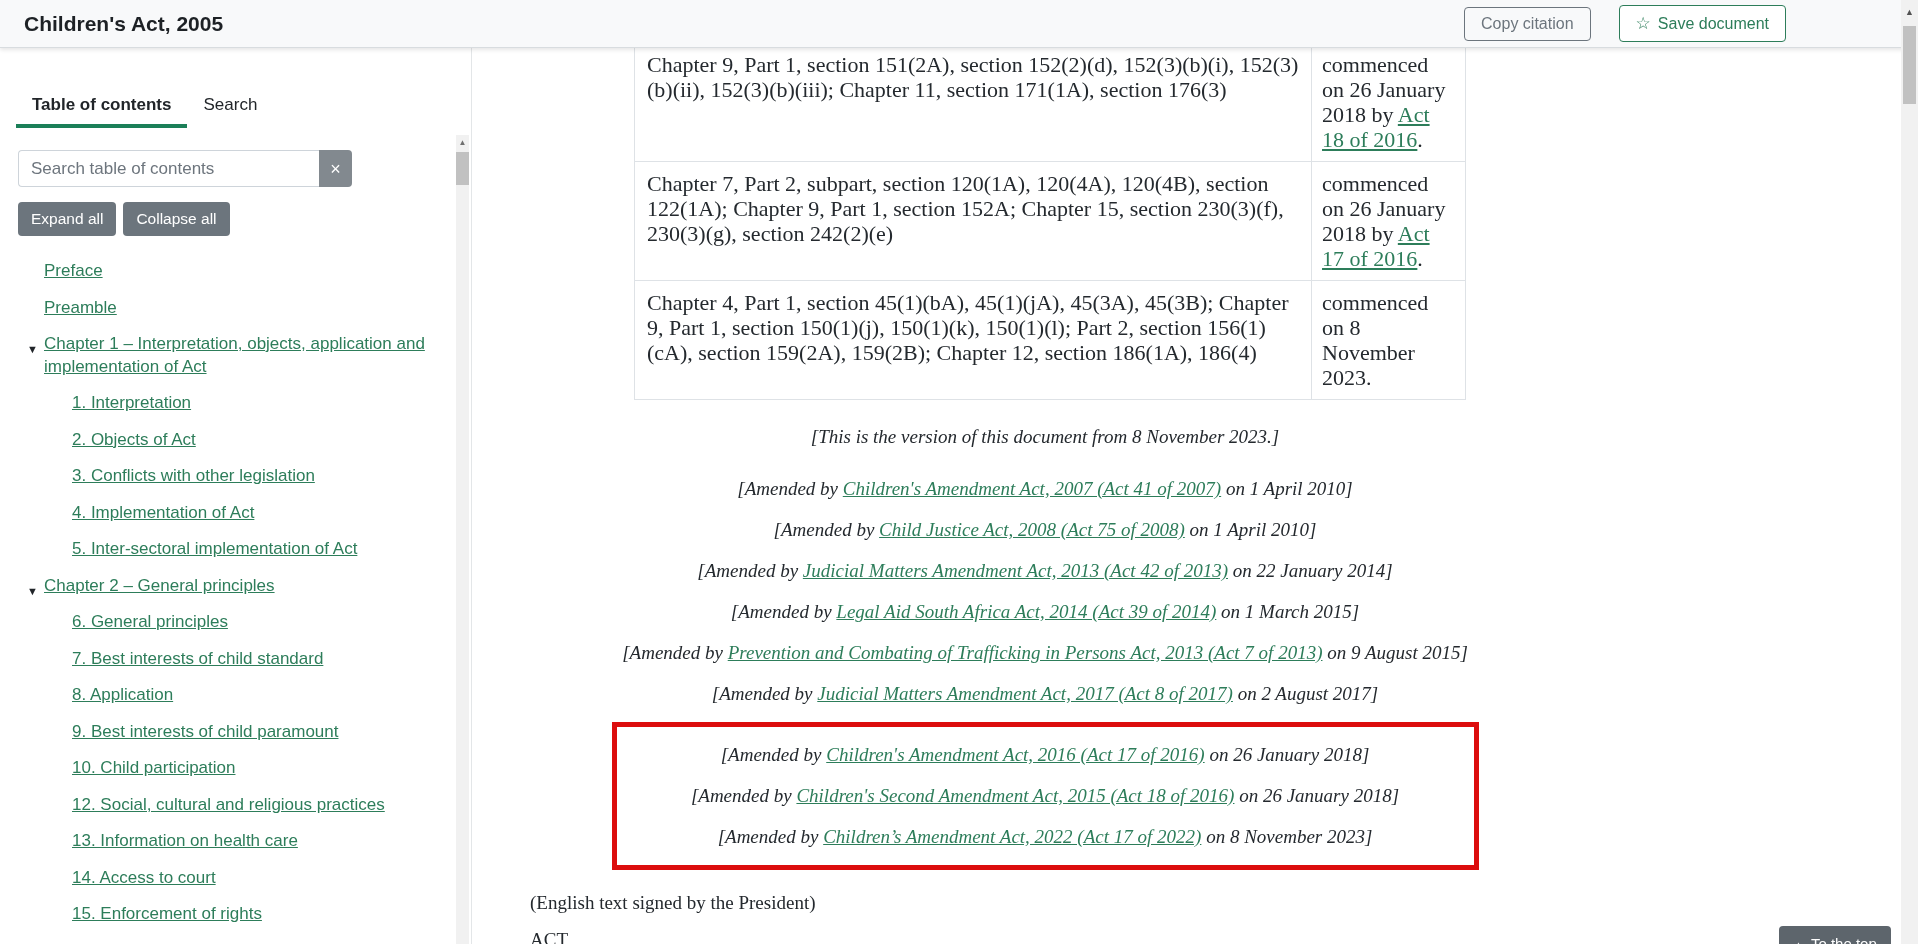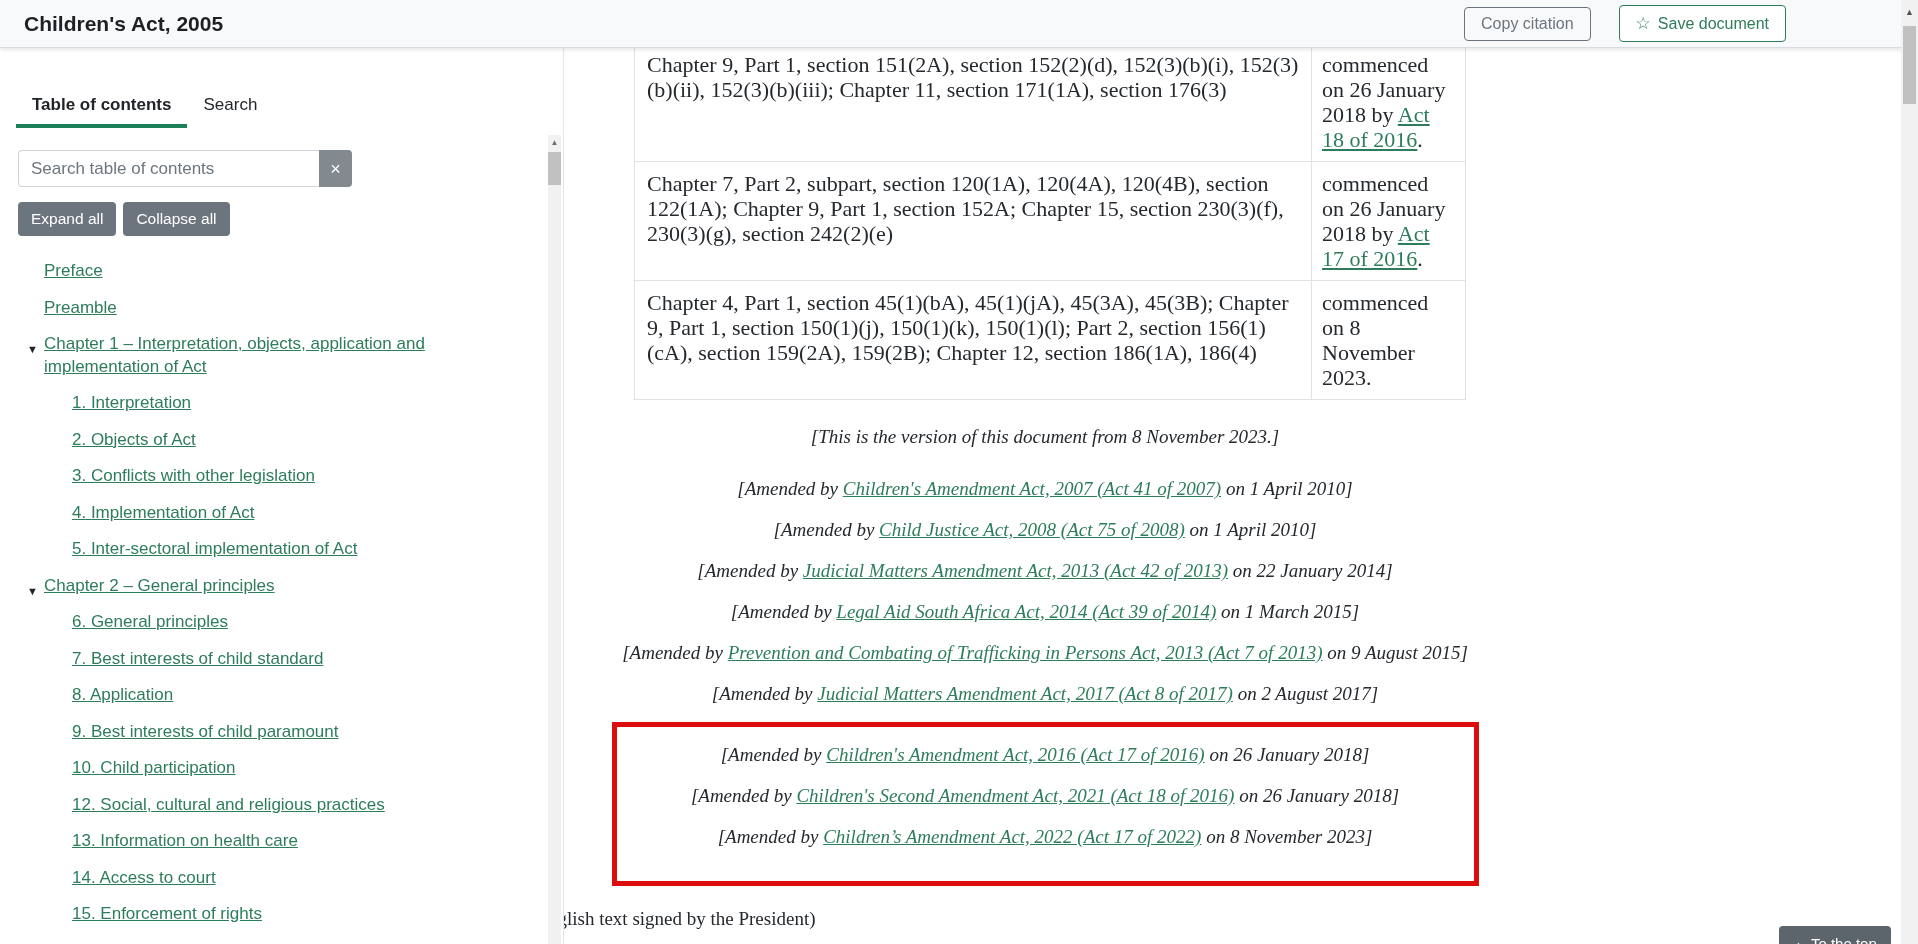--- a/index.html
+++ b/index.html
@@ -18,21 +18,21 @@
     display:flex;align-items:center;justify-content:space-between;padding:0 40px 0 24px;}
   .app-title{font-size:21px;font-weight:bold;color:#1d2125;}
   .header-actions{display:flex;gap:28px;align-items:center;margin-right:92px;}
   .btn{font-family:"Liberation Sans",sans-serif;font-size:16px;border-radius:4px;padding:7px 16px;
     background:transparent;cursor:pointer;white-space:nowrap;}
   .btn-outline-gray{border:1px solid #6c757d;color:#6c757d;}
   .btn-outline-green{border:1px solid var(--accent-green);color:var(--accent-green);background:#fff;}
   .btn-outline-green .star{font-size:17px;margin-right:7px;}
 
   
-  .sidebar{position:absolute;top:48px;left:0;width:564px;height:896px;background:#fff;
+  .sidebar{position:absolute;top:48px;left:0;width:472px;height:896px;background:#fff;
     border-right:1px solid #e3e6e8;z-index:2;}
   .tabs{padding:47px 0 0 16px;display:flex;}
   .tab{font-size:17px;padding:0 16px 9px 16px;color:#212529;cursor:pointer;border-bottom:4px solid transparent;}
   .tab.active{font-weight:bold;border-bottom-color:#1b7f58;}
   .search-row{display:flex;margin:22px 0 0 18px;width:334px;height:37px;}
   .toc-search{flex:1;min-width:0;border:1px solid #ced4da;border-right:none;border-radius:4px 0 0 4px;
     padding:0 12px;font-size:17px;font-family:"Liberation Sans",sans-serif;color:#212529;outline:none;}
   .toc-search::placeholder{color:#6d757d;opacity:1;}
   .clear-btn{width:33px;height:37px;border:none;background:#82898f;color:#fff;font-size:18px;
     border-radius:0 4px 4px 0;cursor:pointer;line-height:1;}
@@ -61,21 +61,21 @@
   table.commencements td{border:1px solid #dee2e6;vertical-align:top;line-height:25px;font-size:22px;}
   td.provisions{width:678px;padding:9px 12px;}
   td.commencement{width:154px;padding:9px 10px;}
 
   .centered{text-align:center;width:1030px;}
   .version-note{margin-top:26px;font-style:italic;}
   .amendments{margin-top:28px;}
   .amendment-line{margin-bottom:16px;line-height:25px;font-style:italic;}
   .red-box{width:867px;margin:2px auto 0;border:5px solid var(--highlight-red);
     padding:15px 0 16px;text-align:center;}
-  .red-box .amendment-line:last-child{margin-bottom:16px;}
+  .red-box .amendment-line:last-child{margin-bottom:0;}
   .signed-note{margin-top:22px;}
   .act-heading{margin-top:15px;}
   .long-title{margin-top:14px;font-weight:bold;line-height:24px;width:1030px;}
   .long-title a{font-weight:bold;}
 
   
   .to-top{position:absolute;left:1779px;top:926px;background:#5d656c;color:#fff;border:none;
     border-radius:4px;font-size:15px;padding:9px 14px;cursor:pointer;z-index:6;
     font-family:"Liberation Sans",sans-serif;white-space:nowrap;}
   .to-top .up{font-size:11px;margin-right:7px;}
@@ -160,21 +160,21 @@
     <div class="amendments centered" id="amendments-list">
         <p class="amendment-line"><span>[Amended by </span><a href="#">Children's Amendment Act, 2007 (Act 41 of 2007)</a><span> on 1 April 2010]</span></p>
         <p class="amendment-line"><span>[Amended by </span><a href="#">Child Justice Act, 2008 (Act 75 of 2008)</a><span> on 1 April 2010]</span></p>
         <p class="amendment-line"><span>[Amended by </span><a href="#">Judicial Matters Amendment Act, 2013 (Act 42 of 2013)</a><span> on 22 January 2014]</span></p>
         <p class="amendment-line"><span>[Amended by </span><a href="#">Legal Aid South Africa Act, 2014 (Act 39 of 2014)</a><span> on 1 March 2015]</span></p>
         <p class="amendment-line"><span>[Amended by </span><a href="#">Prevention and Combating of Trafficking in Persons Act, 2013 (Act 7 of 2013)</a><span> on 9 August 2015]</span></p>
         <p class="amendment-line"><span>[Amended by </span><a href="#">Judicial Matters Amendment Act, 2017 (Act 8 of 2017)</a><span> on 2 August 2017]</span></p>
       </div>
     <div class="red-box" id="highlight-box">
         <p class="amendment-line"><span>[Amended by </span><a href="#">Children's Amendment Act, 2016 (Act 17 of 2016)</a><span> on 26 January 2018]</span></p>
-        <p class="amendment-line"><span>[Amended by </span><a href="#">Children's Second Amendment Act, 2021 (Act 18 of 2016)</a><span> on 26 January 2018]</span></p>
+        <p class="amendment-line"><span>[Amended by </span><a href="#">Children's Second Amendment Act, 2015 (Act 18 of 2016)</a><span> on 26 January 2018]</span></p>
         <p class="amendment-line"><span>[Amended by </span><a href="#">Children’s Amendment Act, 2022 (Act 17 of 2022)</a><span> on 8 November 2023]</span></p>
       </div>
     <p class="signed-note">(English text signed by the President)</p>
     <p class="act-heading">ACT</p>
     <p class="long-title" id="long-title"><span>To give effect to certain rights of children as contained in the </span><a href="#">Constitution</a><span>; to set out principles relating to the care and protection of children; to define parental responsibilities and rights; to make further provision regarding children's</span></p>
   </div>
 </main>
 
 <button class="to-top"><span class="up">▲</span><span>To the top</span></button>
 

